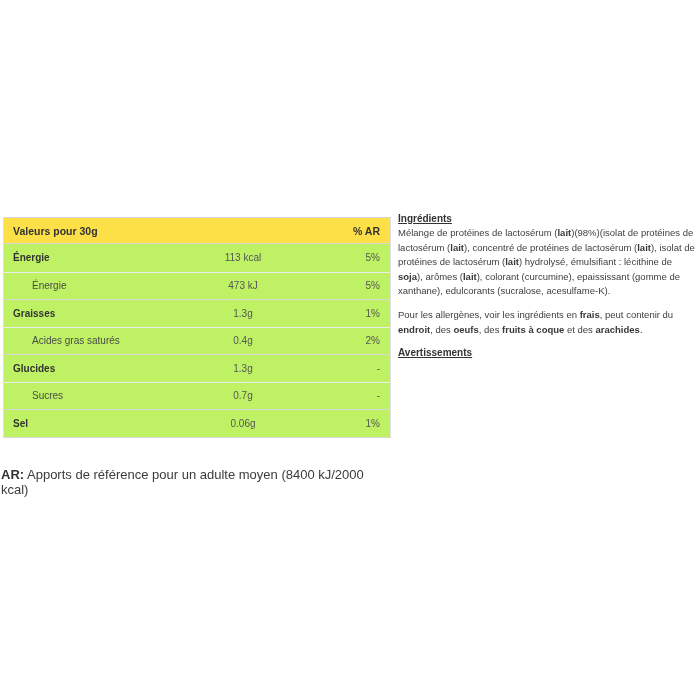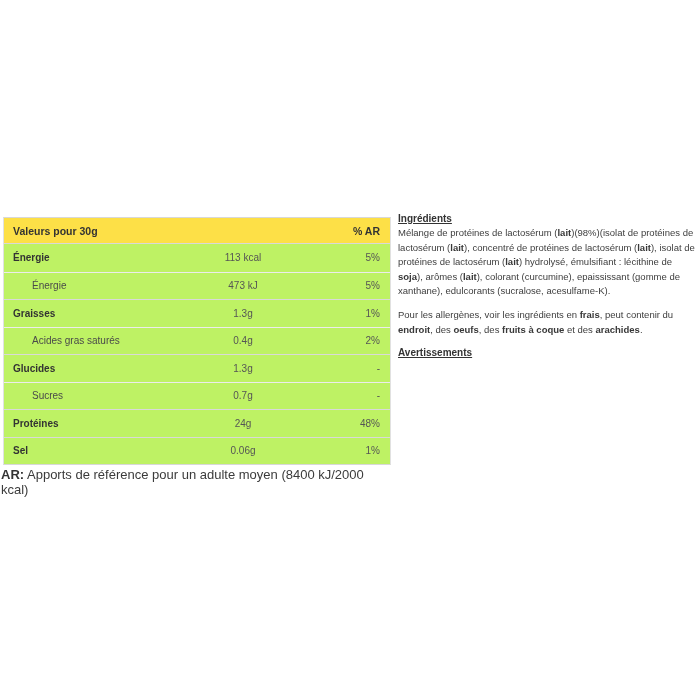--- a/index.html
+++ b/index.html
@@ -85,25 +85,20 @@
         <div class="c1">Glucides</div>
         <div class="c2">1.3g</div>
         <div class="c3">-</div>
       </div>
       <div class="trow drow sub">
         <div class="c1">Sucres</div>
         <div class="c2">0.7g</div>
         <div class="c3">-</div>
       </div>
       <div class="trow drow main">
-        <div class="c1">Protéines</div>
-        <div class="c2">24g</div>
-        <div class="c3">48%</div>
-      </div>
-      <div class="trow drow main">
         <div class="c1">Sel</div>
         <div class="c2">0.06g</div>
         <div class="c3">1%</div>
       </div>
     </div>
 </div>
 
 <div class="footnote">
   <b>AR:</b><span> Apports de référence pour un adulte moyen (8400 kJ/2000 kcal)</span>
 </div>

